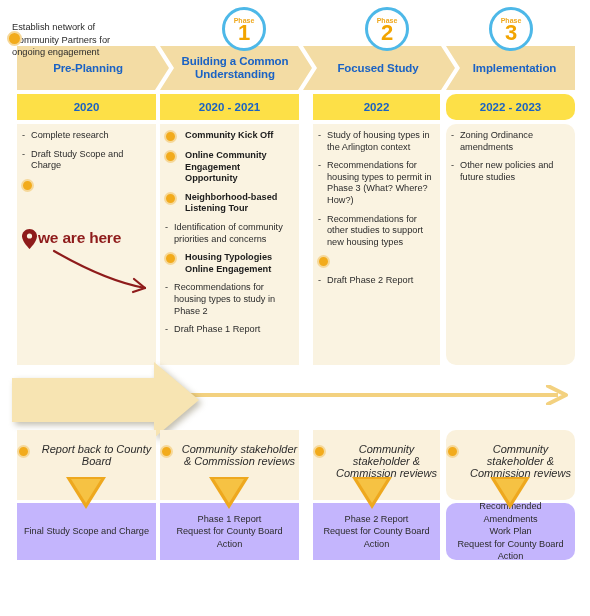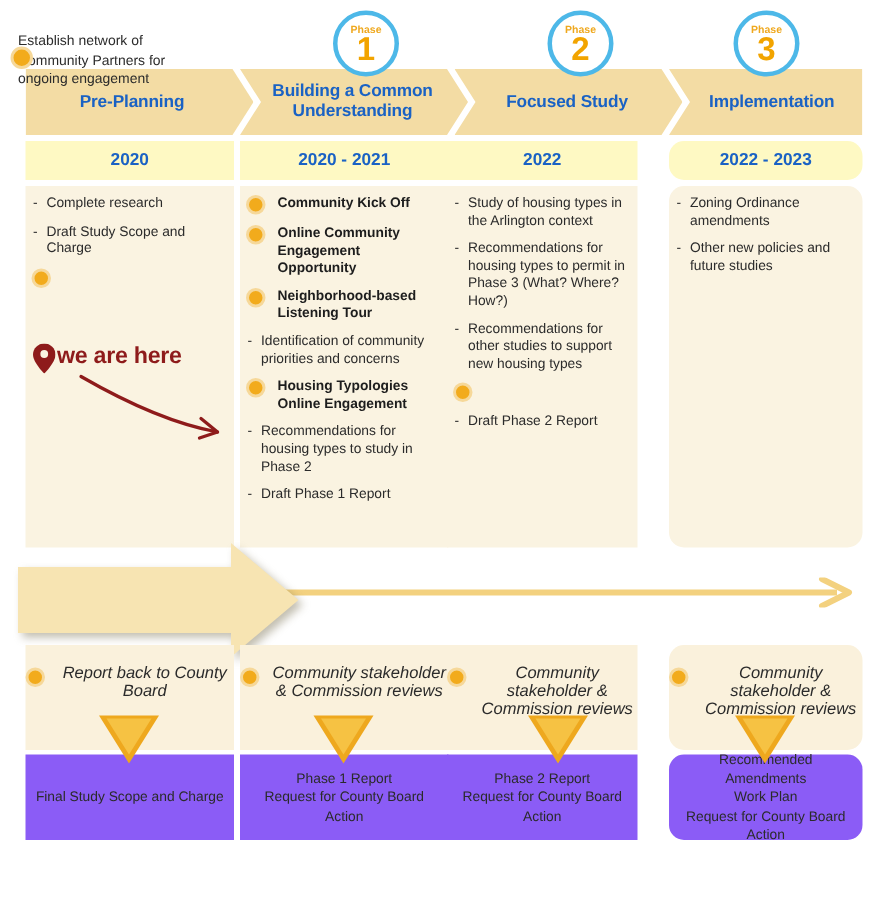--- a/index.html
+++ b/index.html
@@ -16,21 +16,21 @@
     position: relative;
   }
   #canvas {
     position: relative;
     width: 590px;
     height: 616px;
     background: #ffffff;
   }
   .col-1 { left: 17px;  width: 139px; }
   .col-2 { left: 160px; width: 139px; }
-  .col-3 { left: 298px; width: 127px; }
+  .col-3 { left: 313px; width: 127px; }
   .col-4 { left: 446px; width: 129px; border-radius: 10px; }
 
   
   .hdr {
     position: absolute;
     top: 46px;
     height: 44px;
     background: #f3dca4;
     display: flex;
     align-items: center;
@@ -94,21 +94,21 @@
   }
   .pcirc-1 { left: 222px; }
   .pcirc-2 { left: 365px; }
   .pcirc-3 { left: 489px; }
 
   
   .year {
     position: absolute;
     top: 94px;
     height: 26px;
-    background: #fef9c3;
+    background: #fde047;
     display: flex;
     align-items: center;
     justify-content: center;
     color: #1a62c4;
     font-weight: bold;
     font-size: 11.5px;
   }
 
   
   .body-panel {
@@ -277,21 +277,21 @@
     border-left: 15px solid transparent;
     border-right: 15px solid transparent;
     border-top: 24px solid #f6c243;
   }
 
   
   .blue-box {
     position: absolute;
     top: 503px;
     height: 57px;
-    background: #8b5cf6;
+    background: #c4b5fd;
     display: flex;
     align-items: center;
     justify-content: center;
     text-align: center;
     font-size: 9.2px;
     line-height: 12.5px;
     color: #2b2b2b;
     box-sizing: border-box;
     padding: 0 6px;
   }

